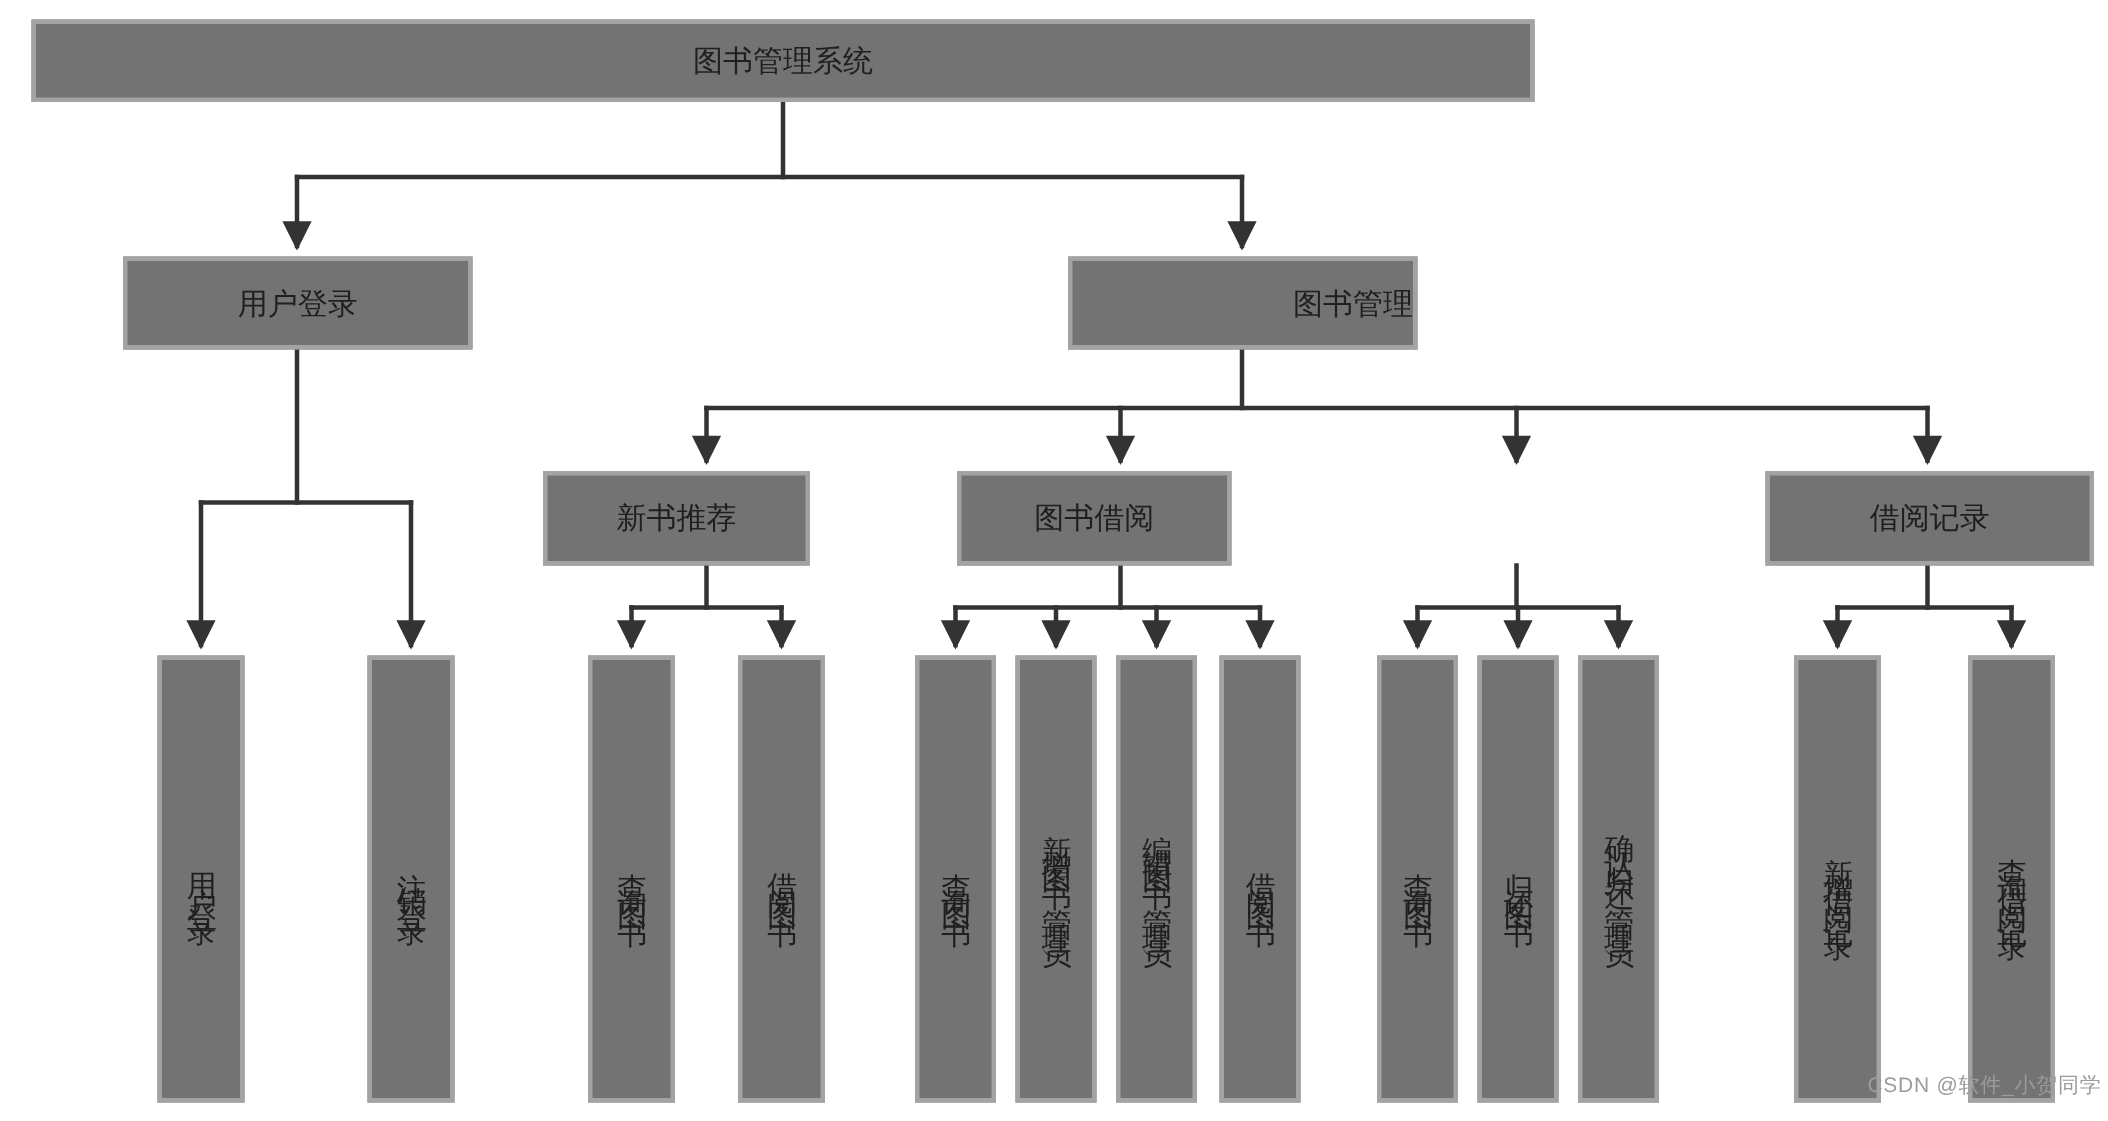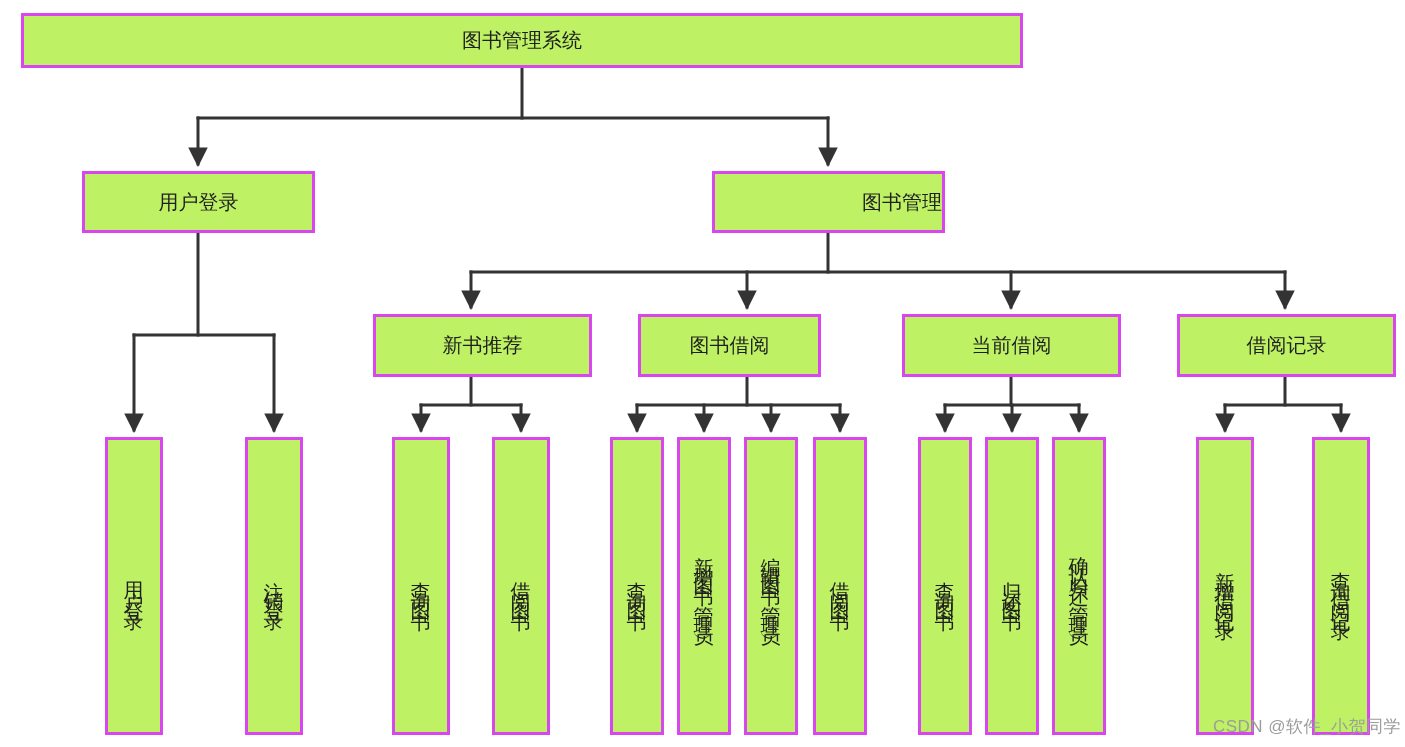--- a/index.html
+++ b/index.html
@@ -15,22 +15,22 @@
     color: #1f1f1f;
   }
 
   .wires { position: absolute; left: 0; top: 0; z-index: 1; }
   .wires line { stroke: #333333; stroke-width: 3; stroke-linecap: square; }
   .wires .arrowhead { fill: #333333; }
 
   .box {
     position: absolute;
     z-index: 2;
-    background: #bef264;
-    border: 3px solid #d946ef;
+    background: #737373;
+    border: 3px solid #a3a3a3;
     display: flex;
     align-items: center;
     justify-content: center;
     font-size: 20px;
     color: #1f1f1f;
     white-space: nowrap;
   }
 
   .leaf .vtext {
     writing-mode: vertical-rl;
@@ -38,21 +38,21 @@
     letter-spacing: 10px;
     line-height: 1;
     white-space: normal;
   }
 
   .watermark {
     position: absolute;
     z-index: 5;
     top: 715px;
     right: 4px;
-    font-size: 17px;
+    font-size: 14px;
     letter-spacing: 0.5px;
     color: #9c9c9c;
   }
 </style>
 </head>
 <body>
 
 <div class="canvas">
 
   <svg class="wires" width="1405" height="747" viewBox="0 0 1405 747">
@@ -121,28 +121,25 @@
     <span>图书管理系统</span>
   </div>
 
   <div class="box" style="left:82px; top:171px; width:233px; height:62px;">
     <span>用户登录</span>
   </div>
   <div class="box" style="left:712px; top:171px; width:233px; height:62px;justify-content:flex-end;">
     <span>图书管理</span>
   </div>
 
-  <div class="box" style="left:362px; top:314px; width:219px; height:63px;margin-left:11px;">
+  <div class="box" style="left:362px; top:314px; width:178px; height:63px;">
     <span>新书推荐</span>
   </div>
   <div class="box" style="left:638px; top:314px; width:183px; height:63px;">
     <span>图书借阅</span>
-  </div>
-  <div class="box" style="left:902px; top:314px; width:219px; height:63px;">
-    <span>当前借阅</span>
   </div>
   <div class="box" style="left:1177px; top:314px; width:219px; height:63px;">
     <span>借阅记录</span>
   </div>
 
   <div class="box leaf" style="left:105px; top:437px; width:58px; height:298px;">
     <span class="vtext">用户登录</span>
   </div>
   <div class="box leaf" style="left:245px; top:437px; width:58px; height:298px;">
     <span class="vtext">注销登录</span>

